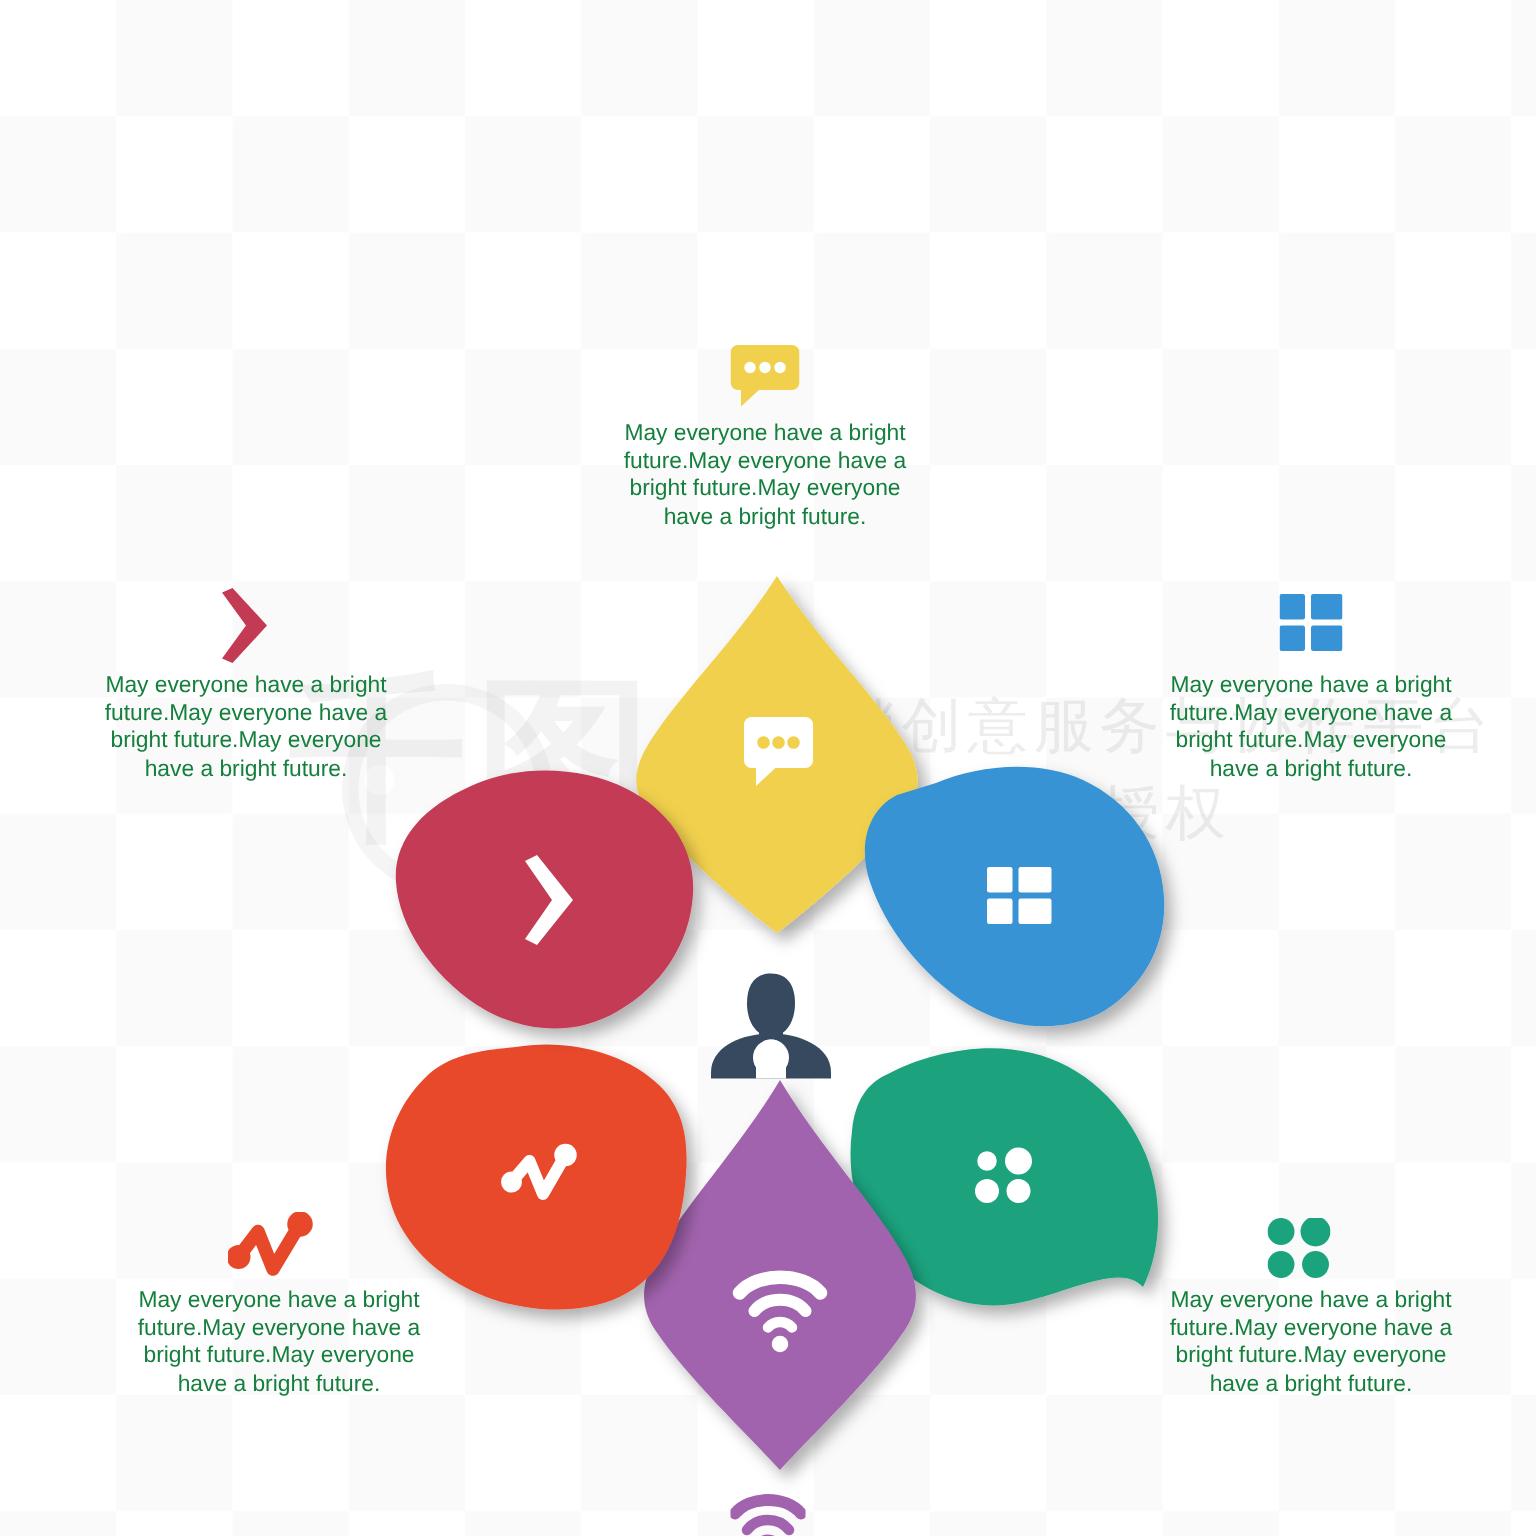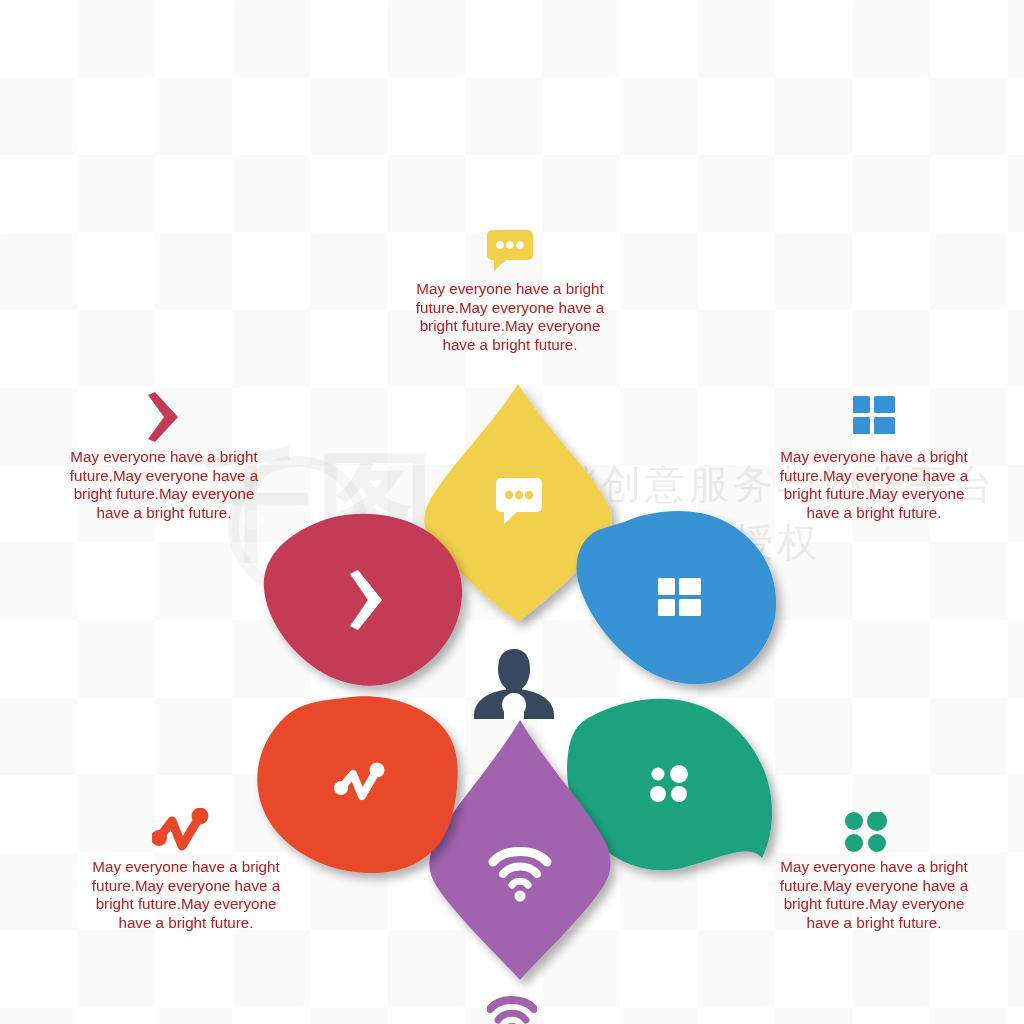--- a/index.html
+++ b/index.html
@@ -57,21 +57,21 @@
     background:rgba(160,160,160,0.13);
   }
 
   
   .petal{position:absolute;}
   .petal svg{display:block;overflow:visible;}
 
   
   .caption{
     position:absolute;
-    color:#b91c1c;
+    color:#15803d;
     font-size:15.2px;
     line-height:18.6px;
     text-align:center;
     font-family:"Liberation Sans","DejaVu Sans",sans-serif;
   }
   .mini-icon{position:absolute;}
   .mini-icon svg{display:block;}
 
   
   #center-avatar{position:absolute;left:470px;top:645px;}

